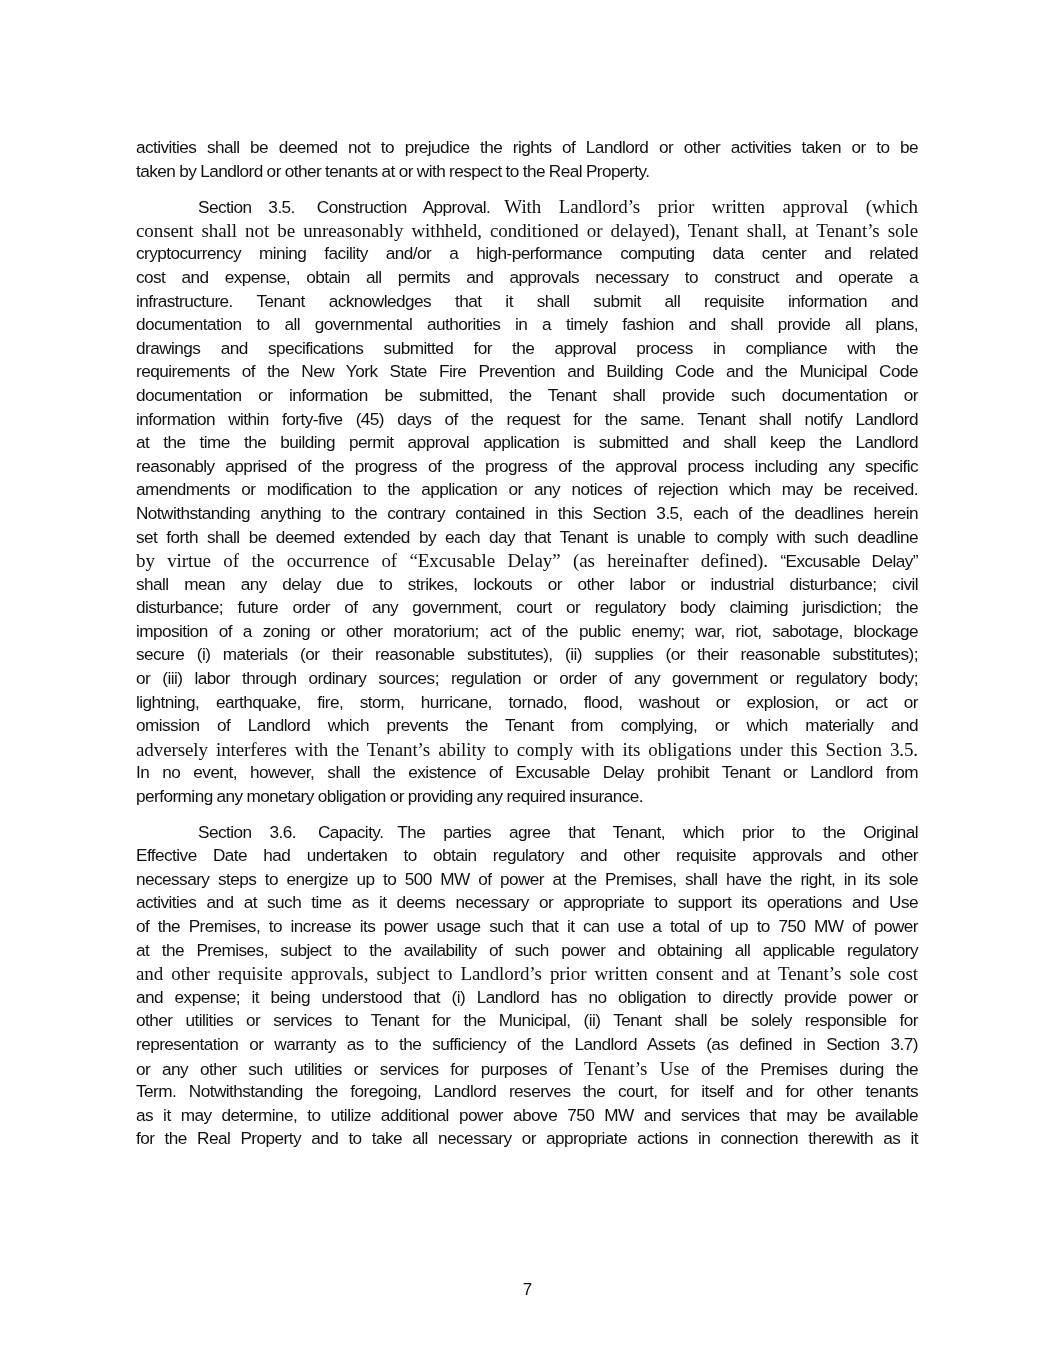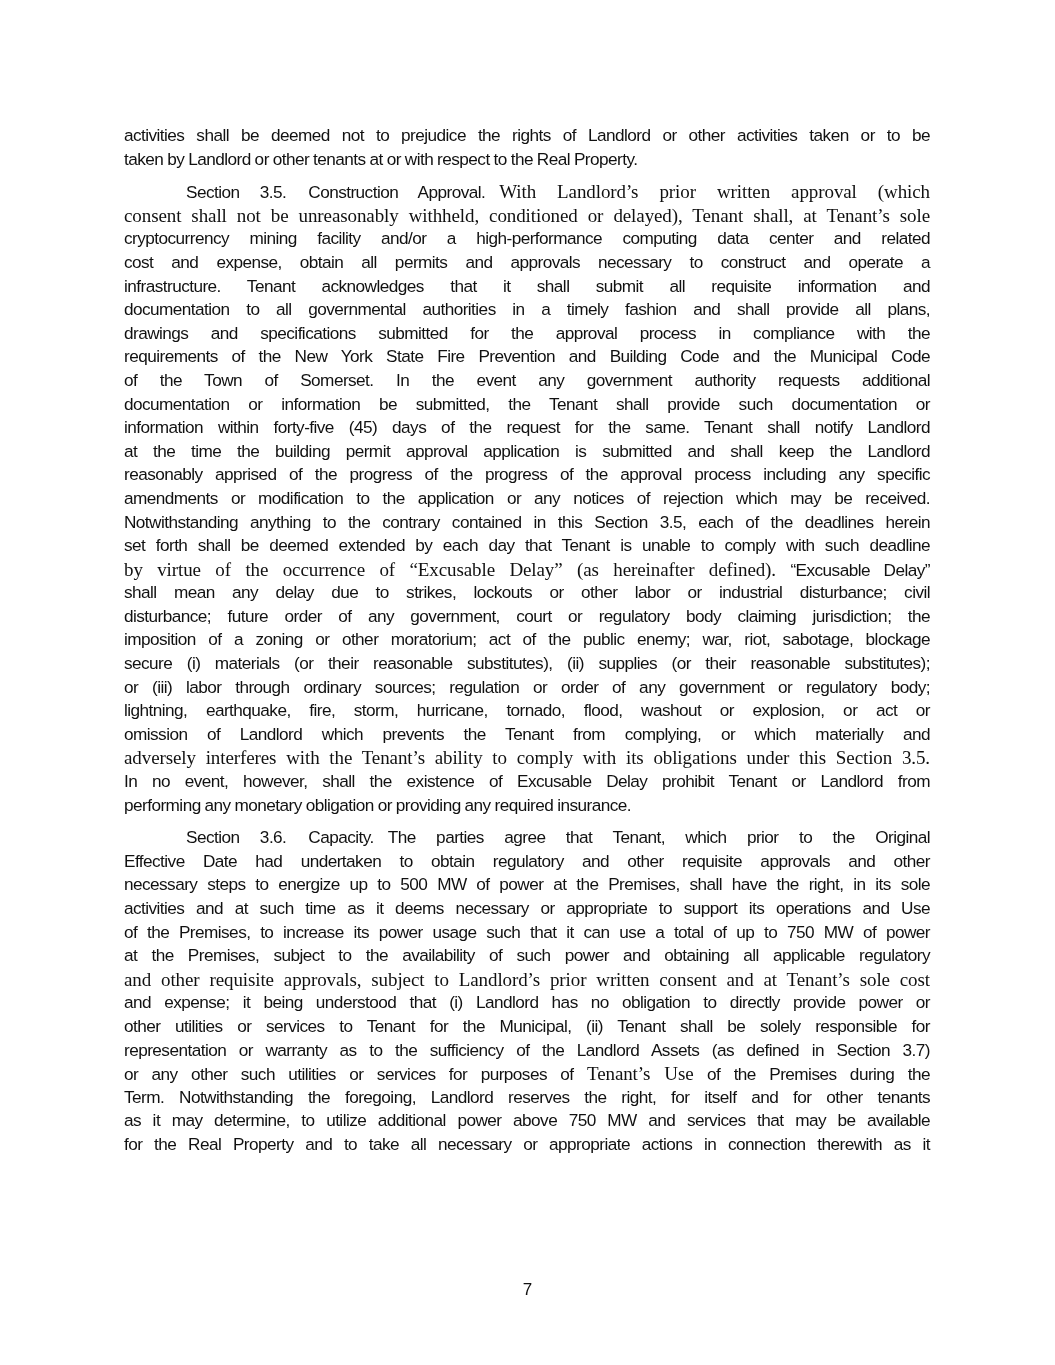--- a/index.html
+++ b/index.html
@@ -1,21 +1,21 @@
 <!DOCTYPE html>
 <html><head>
 <meta charset="utf-8">
 <style>
   html, body { margin: 0; padding: 0; background: #ffffff; }
   body { width: 1055px; height: 1365px; position: relative; overflow: hidden; }
   .page {
     position: absolute; left: 124px; top: 124px; width: 806px;
     color: #111111;
   }
-  .para { margin: 0; }
+  .para { margin: 12px; }
   .para + .para { margin-top: 9px; }
   .line {
     display: block;
     height: 23.6px; line-height: 23.6px;
     font-family: "Liberation Sans", sans-serif;
     font-size: 17.2px;
     letter-spacing: -0.55px;
     word-spacing: -0.3px;
     text-align: justify;
     text-align-last: justify;
@@ -49,21 +49,20 @@
     </div>
     <div class="para">
       <div class="line"><span class="inner"><span class="indent"></span><span>Section 3.5.</span><span class="heading-gap"></span><span>Construction Approval.</span><span class="heading-gap" style="width: 14px;"></span><span class="serif">With Landlord’s prior written approval (which</span></span></div>
       <div class="line"><span class="inner"><span class="serif">consent shall not be unreasonably withheld, conditioned or delayed), Tenant shall, at Tenant’s sole</span></span></div>
       <div class="line"><span class="inner"><span>cryptocurrency mining facility and/or a high-performance computing data center and related</span></span></div>
       <div class="line"><span class="inner"><span>cost and expense, obtain all permits and approvals necessary to construct and operate a</span></span></div>
       <div class="line"><span class="inner"><span>infrastructure. Tenant acknowledges that it shall submit all requisite information and</span></span></div>
       <div class="line"><span class="inner"><span>documentation to all governmental authorities in a timely fashion and shall provide all plans,</span></span></div>
       <div class="line"><span class="inner"><span>drawings and specifications submitted for the approval process in compliance with the</span></span></div>
       <div class="line"><span class="inner"><span>requirements of the New York State Fire Prevention and Building Code and the Municipal Code</span></span></div>
-      <div class="line"><span class="inner"><span>of the Town of Somerset.  In the event any government authority requests additional</span></span></div>
       <div class="line"><span class="inner"><span>documentation or information be submitted, the Tenant shall provide such documentation or</span></span></div>
       <div class="line"><span class="inner"><span>information within forty-five (45) days of the request for the same.  Tenant shall notify Landlord</span></span></div>
       <div class="line"><span class="inner"><span>at the time the building permit approval application is submitted and shall keep the Landlord</span></span></div>
       <div class="line"><span class="inner"><span>reasonably apprised of the progress of the progress of the approval process including any specific</span></span></div>
       <div class="line"><span class="inner"><span>amendments or modification to the application or any notices of rejection which may be received.</span></span></div>
       <div class="line"><span class="inner"><span>Notwithstanding anything to the contrary contained in this Section 3.5, each of the deadlines herein</span></span></div>
       <div class="line"><span class="inner"><span>set forth shall be deemed extended by each day that Tenant is unable to comply with such deadline</span></span></div>
       <div class="line"><span class="inner"><span class="serif">by virtue of the occurrence of “Excusable Delay” (as hereinafter defined).  </span><span>“Excusable Delay”</span></span></div>
       <div class="line"><span class="inner"><span>shall mean any delay due to strikes, lockouts or other labor or industrial disturbance; civil</span></span></div>
       <div class="line"><span class="inner"><span>disturbance; future order of any government, court or regulatory body claiming jurisdiction; the</span></span></div>
@@ -81,18 +80,18 @@
       <div class="line"><span class="inner"><span>Effective Date had undertaken to obtain regulatory and other requisite approvals and other</span></span></div>
       <div class="line"><span class="inner"><span>necessary steps to energize up to 500 MW of power at the Premises, shall have the right, in its sole</span></span></div>
       <div class="line"><span class="inner"><span>activities and at such time as it deems necessary or appropriate to support its operations and Use</span></span></div>
       <div class="line"><span class="inner"><span>of the Premises, to increase its power usage such that it can use a total of up to 750 MW of power</span></span></div>
       <div class="line"><span class="inner"><span>at the Premises, subject to the availability of such power and obtaining all applicable regulatory</span></span></div>
       <div class="line"><span class="inner"><span class="serif">and other requisite approvals, subject to Landlord’s prior written consent and at Tenant’s sole cost</span></span></div>
       <div class="line"><span class="inner"><span>and expense; it being understood that (i) Landlord has no obligation to directly provide power or</span></span></div>
       <div class="line"><span class="inner"><span>other utilities or services to Tenant for the Municipal, (ii) Tenant shall be solely responsible for</span></span></div>
       <div class="line"><span class="inner"><span>representation or warranty as to the sufficiency of the Landlord Assets (as defined in Section 3.7)</span></span></div>
       <div class="line"><span class="inner"><span>or any other such utilities or services for purposes of </span><span class="serif">Tenant’s Use</span><span> of the Premises during the</span></span></div>
-      <div class="line"><span class="inner"><span>Term.  Notwithstanding the foregoing, Landlord reserves the right, for itself and for other tenants</span></span></div>
+      <div class="line"><span class="inner"><span>Term.  Notwithstanding the foregoing, Landlord reserves the court, for itself and for other tenants</span></span></div>
       <div class="line"><span class="inner"><span>as it may determine, to utilize additional power above 750 MW and services that may be available</span></span></div>
       <div class="line"><span class="inner"><span>for the Real Property and to take all necessary or appropriate actions in connection therewith as it</span></span></div>
     </div>
   </div>
 <div class="page-number">7</div>
 
 </body></html>

